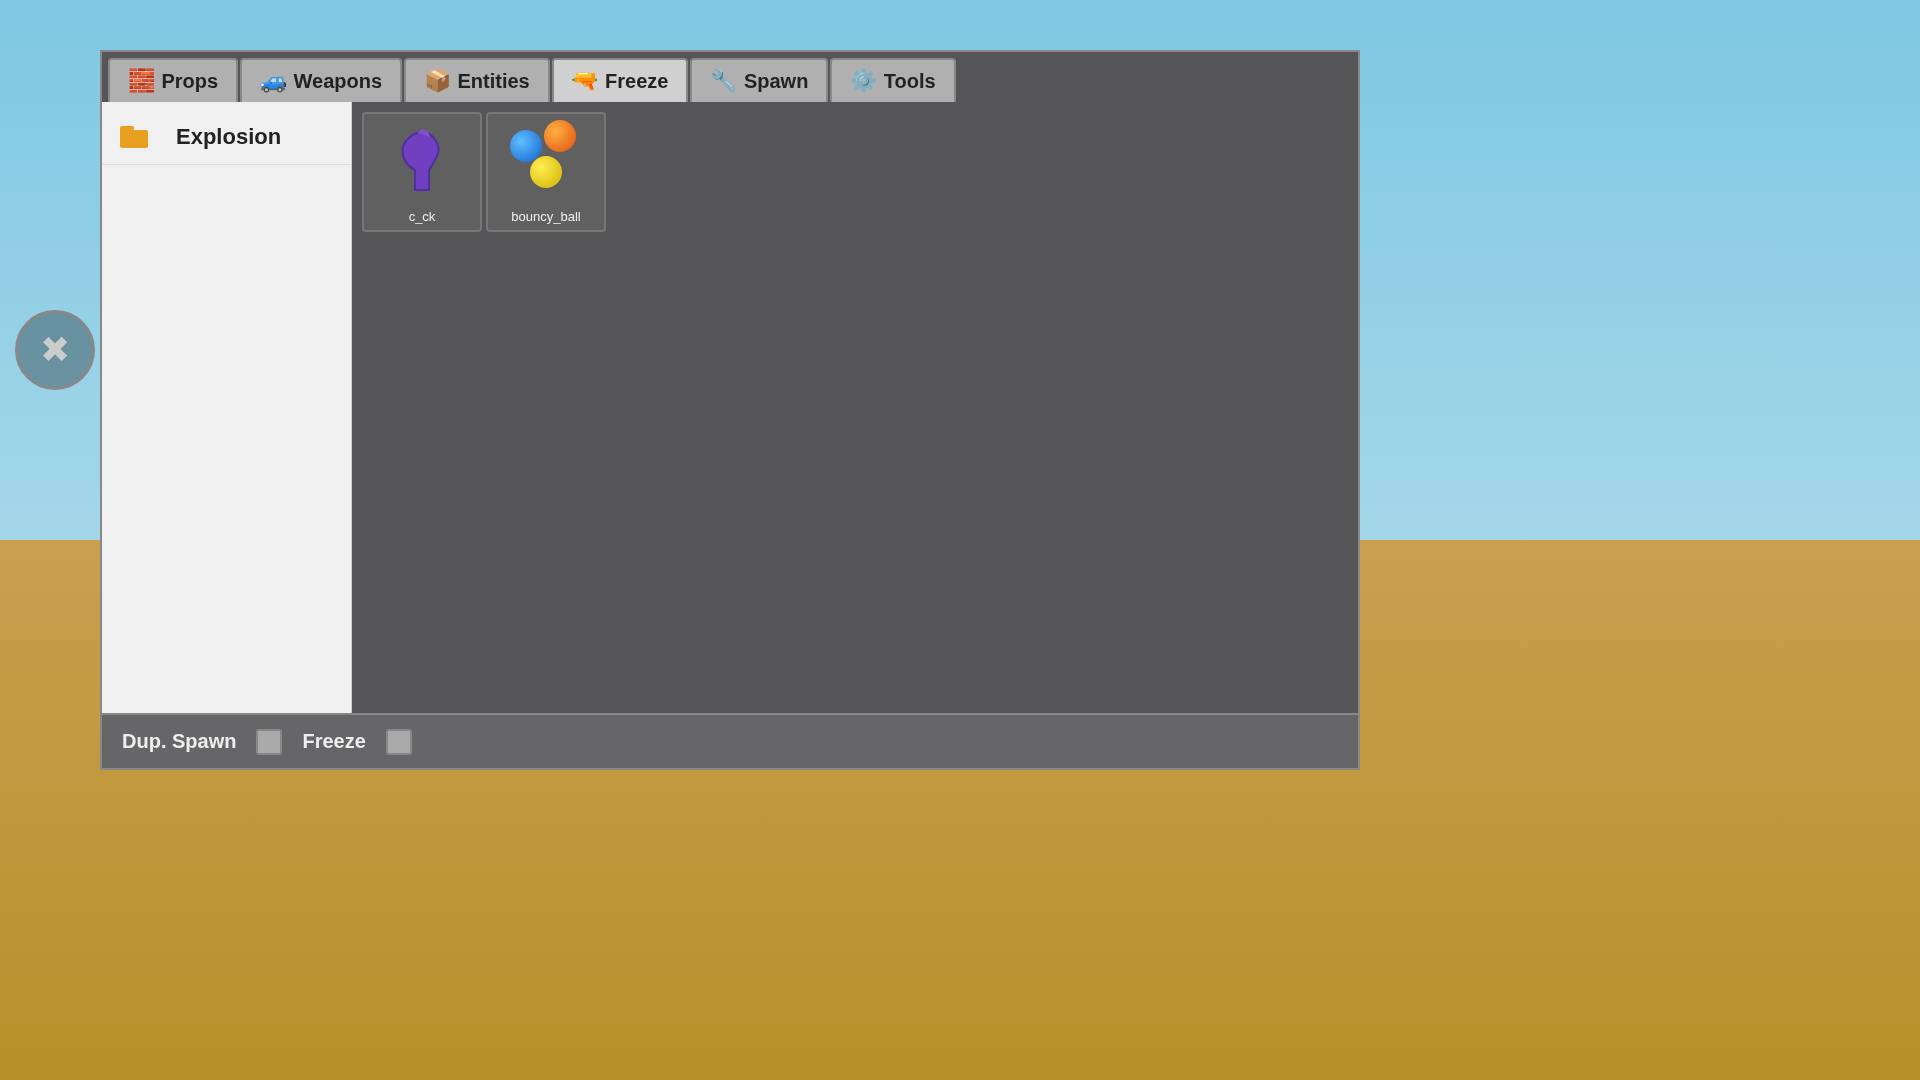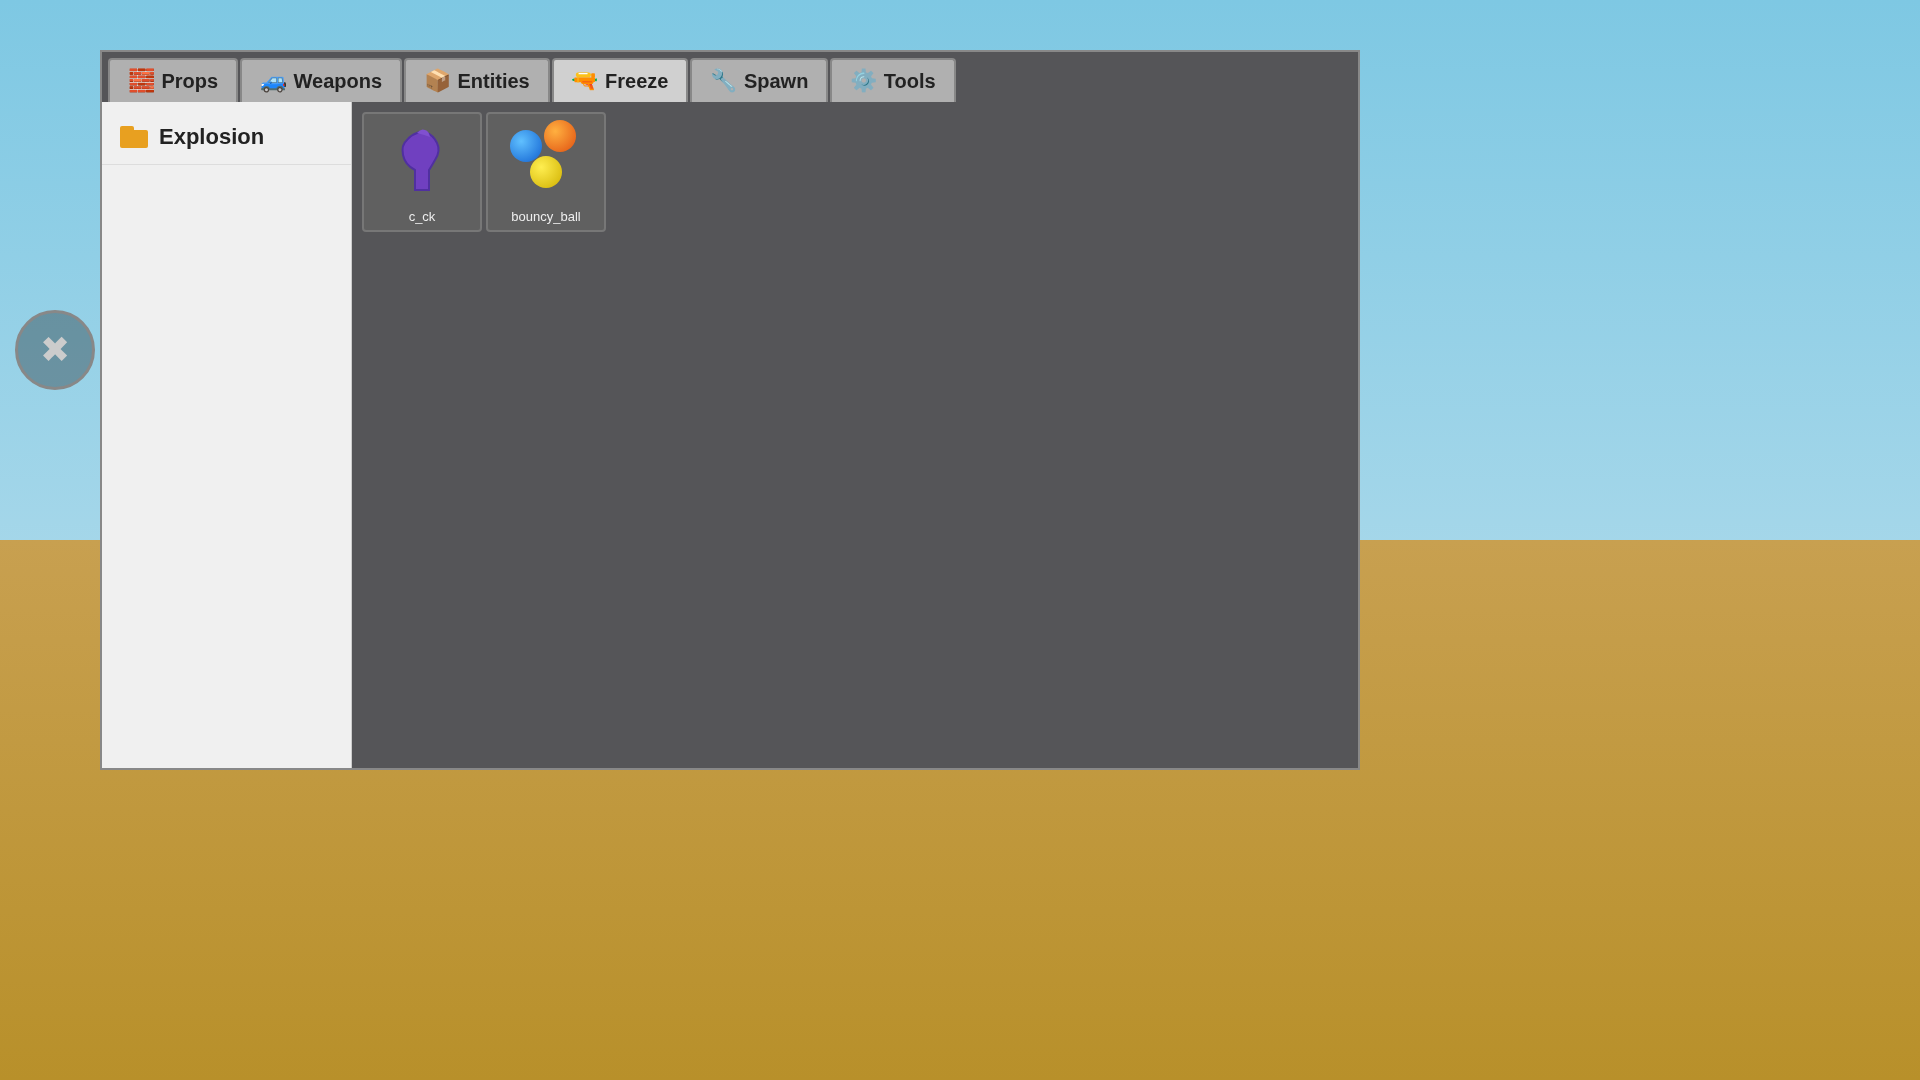--- a/index.html
+++ b/index.html
@@ -89,21 +89,21 @@
       width: 250px;
       background: #f0f0f0;
       border-right: 1px solid #ccc;
       flex-shrink: 0;
       padding: 8px 0;
     }
 
     .sidebar-item {
       display: flex;
       align-items: center;
-      gap: 11px;
+      gap: 28px;
       padding: 14px 18px;
       cursor: pointer;
       font-size: 22px;
       font-weight: 600;
       color: #222;
       border-bottom: 1px solid #ddd;
     }
 
     .folder-icon {
       width: 28px;
@@ -330,14 +330,20 @@
 
             <div class="ball" style="width:32px;height:32px;background:radial-gradient(circle at 35% 35%, #ffee50, #d0b000);top:36px;left:24px;"></div>
           </div>
         </div>
         <span class="item-label">bouncy_ball</span>
       </div>
 
     </div>
   </div>
 
+  <div class="bottom-bar">
+    <span class="bottom-label">Dup. Spawn</span>
+    <div class="checkbox"></div>
+    <span class="bottom-label">Freeze</span>
+    <div class="checkbox"></div>
+  </div>
 
 </div>
 
 </body></html>

